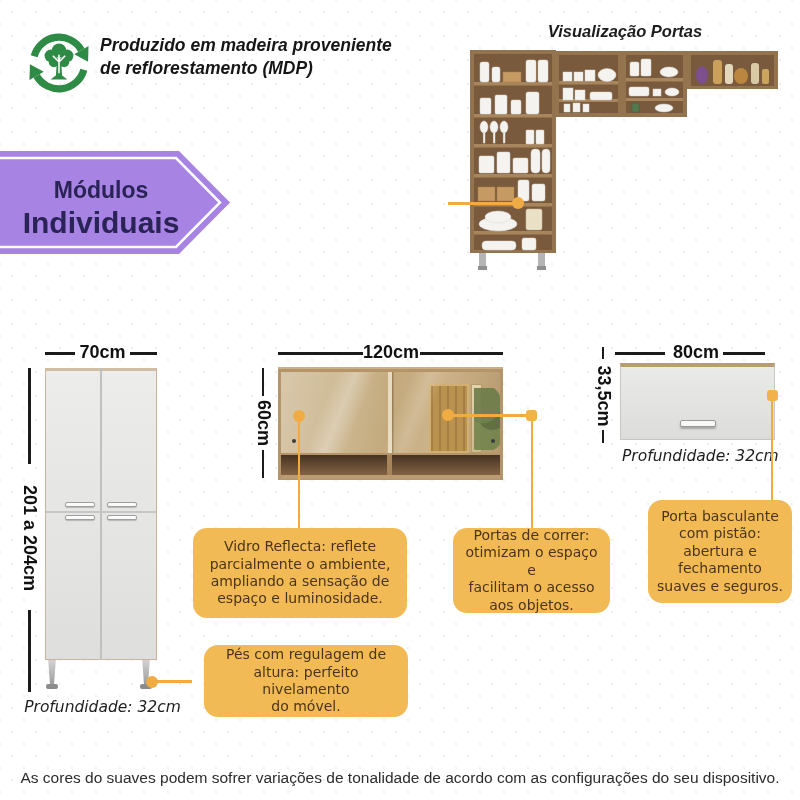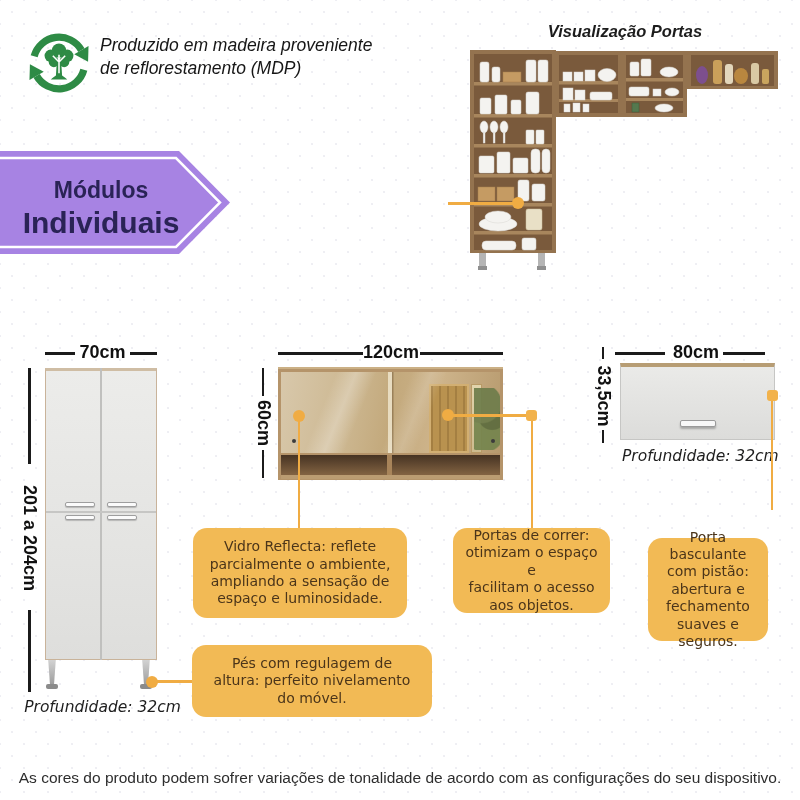--- a/index.html
+++ b/index.html
@@ -5,21 +5,21 @@
   html,body{margin:0;padding:0;}
   body{width:800px;height:800px;overflow:hidden;background:#ffffff;font-family:"Liberation Sans",sans-serif;}
   .stage{position:relative;width:800px;height:800px;background:#ffffff;
     background-image:
       radial-gradient(circle, rgba(130,130,165,0.13) 1px, transparent 1.35px),
       radial-gradient(circle, rgba(130,130,165,0.13) 1px, transparent 1.35px);
     background-size:24px 24px,24px 24px;
     background-position:0 0,12px 12px;}
   .abs{position:absolute;}
   
-  .eco-text{left:100px;top:34px;width:330px;font-weight:normal;font-style:italic;font-size:17.5px;line-height:1.32;color:#161616;white-space:pre-line;}
+  .eco-text{left:100px;top:34px;width:330px;font-weight:bold;font-style:italic;font-size:17.5px;line-height:1.32;color:#161616;white-space:pre-line;}
   
   .iv-title{left:470px;top:22px;width:310px;text-align:center;font-style:italic;font-weight:600;font-size:16.5px;color:#1c1c1c;}
   
   .callout{background:#f2ba55;border-radius:14px;color:#4b351a;font-family:"DejaVu Sans",sans-serif;
     font-size:14px;line-height:1.24;text-align:center;display:flex;align-items:center;justify-content:center;
     padding:4px 6px;box-sizing:border-box;white-space:pre-line;z-index:5;}
   .connector{background:#f0ac43;z-index:4;}
   .dot{width:12px;height:12px;border-radius:50%;background:#f0ac43;z-index:6;}
   .sq{width:11px;height:11px;border-radius:3px;background:#f2b24b;z-index:6;}
   
@@ -259,27 +259,27 @@
   <div class="abs connector" style="left:770.75px;top:400px;width:2.5px;height:110px"></div>
 
   <div class="abs callout" style="left:193px;top:528px;width:214px;height:90px">Vidro Reflecta: reflete
 parcialmente o ambiente,
 ampliando a sensação de
 espaço e luminosidade.</div>
   <div class="abs callout" style="left:453px;top:528px;width:157px;height:85px">Portas de correr:
 otimizam o espaço e
 facilitam o acesso
 aos objetos.</div>
-  <div class="abs callout" style="left:648px;top:538px;width:120px;height:103px">Porta basculante
+  <div class="abs callout" style="left:648px;top:500px;width:144px;height:103px">Porta basculante
 com pistão:
 abertura e
 fechamento
 suaves e seguros.</div>
 
   <div class="abs dot" style="left:146px;top:676px"></div>
   <div class="abs connector" style="left:156px;top:680px;width:36px;height:2.5px"></div>
-  <div class="abs callout" style="left:192px;top:645px;width:240px;height:72px">Pés com regulagem de
+  <div class="abs callout" style="left:204px;top:645px;width:204px;height:72px">Pés com regulagem de
 altura: perfeito nivelamento
 do móvel.</div>
 
-  <div class="abs disclaimer">As cores do produto podem sofrer variações de tonalidade de acordo com as configurações do seu dispositivo.</div>
+  <div class="abs disclaimer">As cores do suaves podem sofrer variações de tonalidade de acordo com as configurações do seu dispositivo.</div>
 
 </div>
 
 </body></html>

